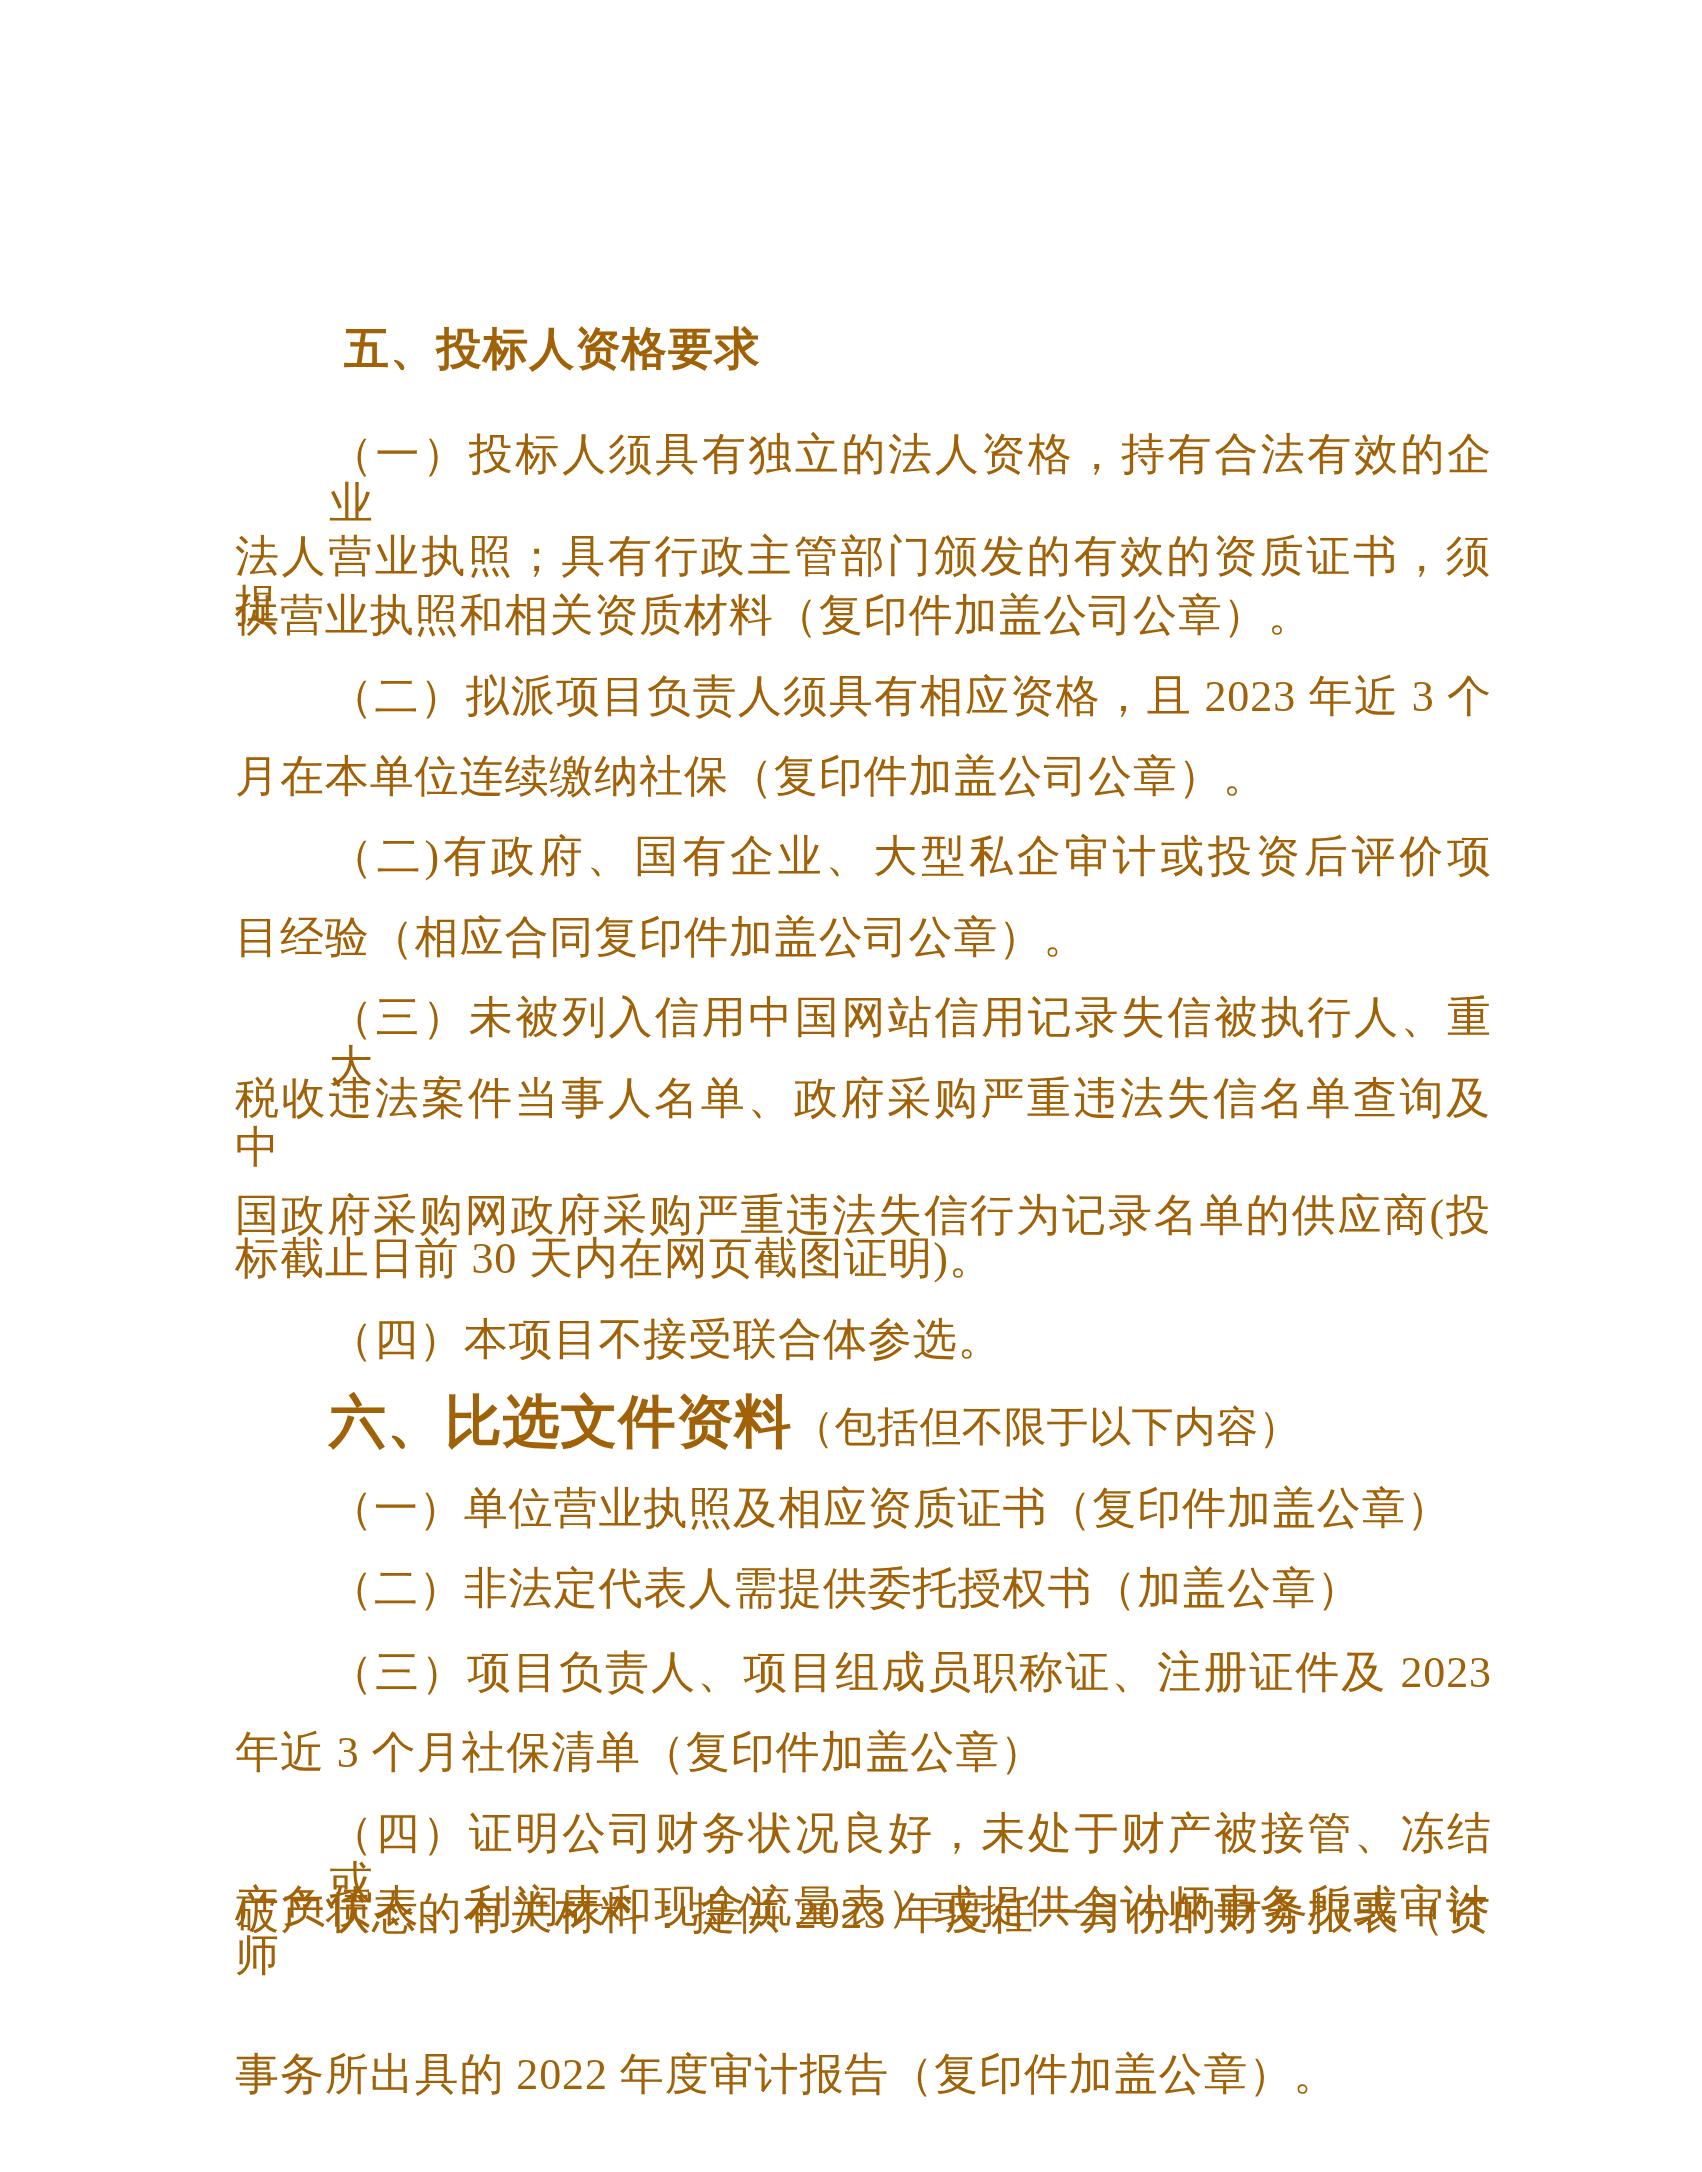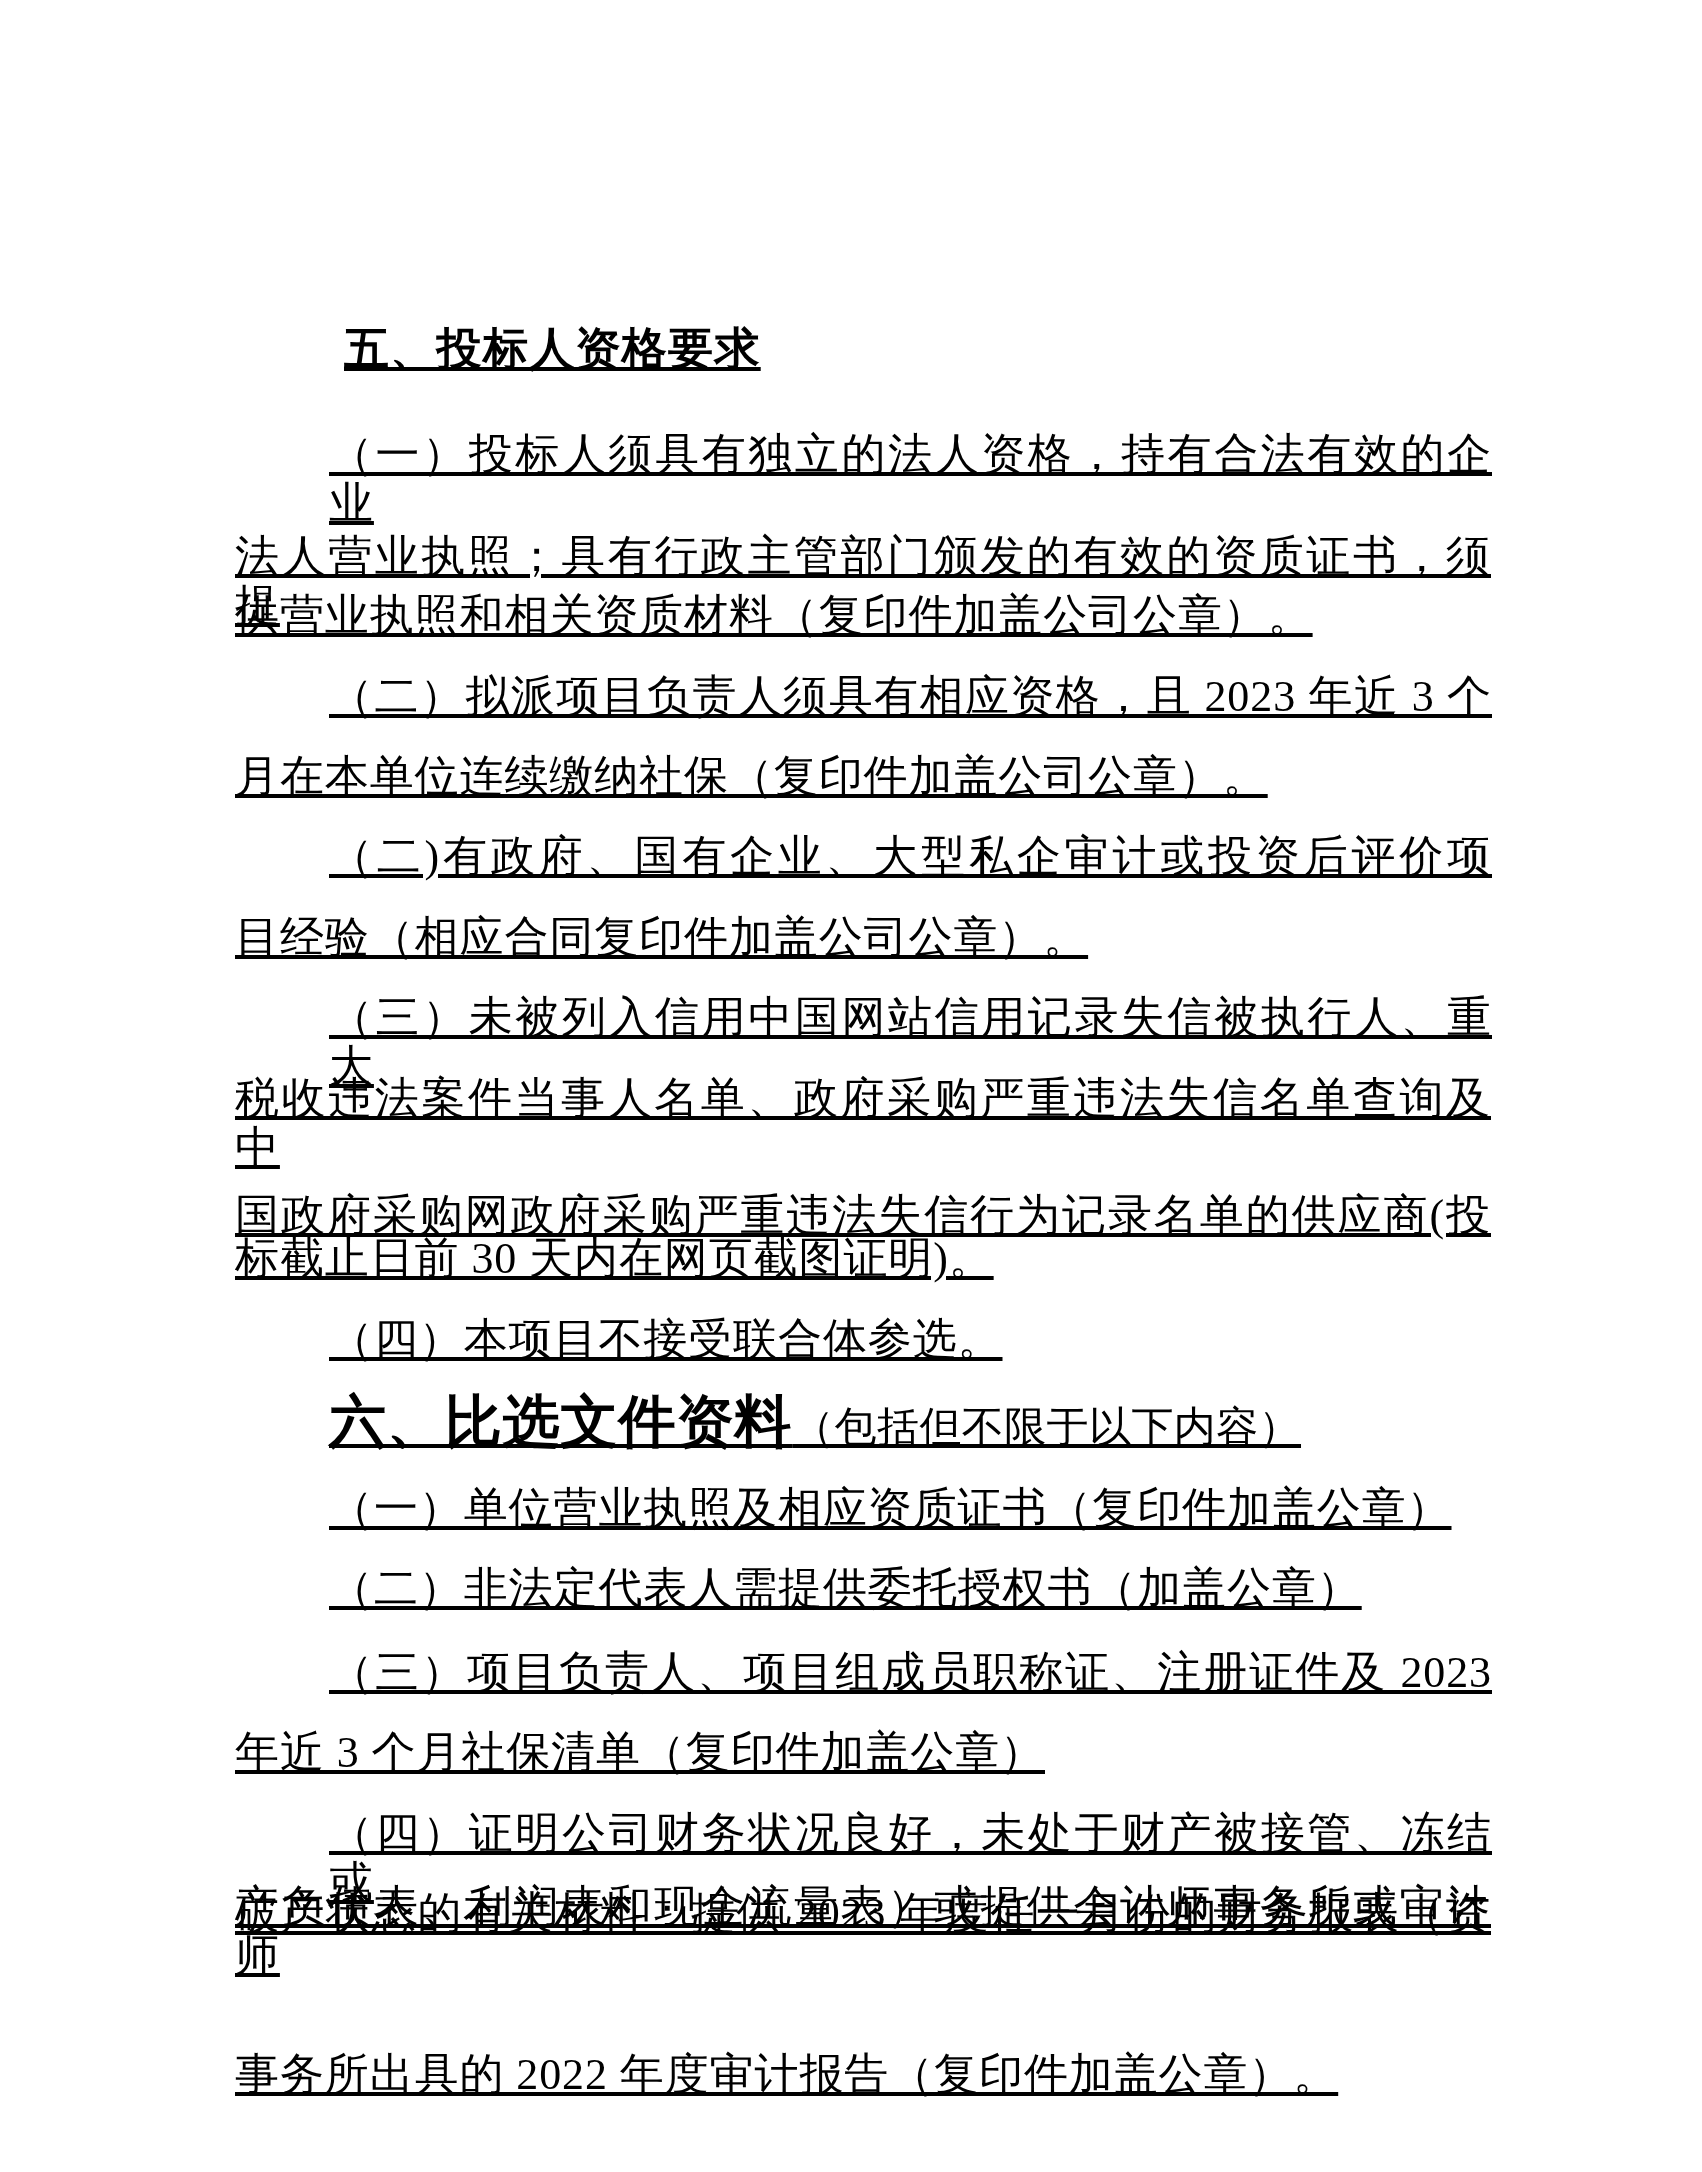--- a/index.html
+++ b/index.html
@@ -16,23 +16,22 @@
     color: #000000;
   }
   .line {
     position: absolute;
     left: 235px;
     width: 1256px;
     font-family: "Liberation Serif", "DejaVu Serif", serif;
     font-size: 44px;
     line-height: 1.12;
     letter-spacing: 0.9px;
-    color: #000000;
+    color: #a16207;
     white-space: nowrap;
-    text-decoration: underline;
   }
   .indent {
     padding-left: 94px;
     width: 1163px;
   }
   .just {
     white-space: normal;
     text-align: justify;
     text-align-last: justify;
     text-justify: inter-ideograph;

